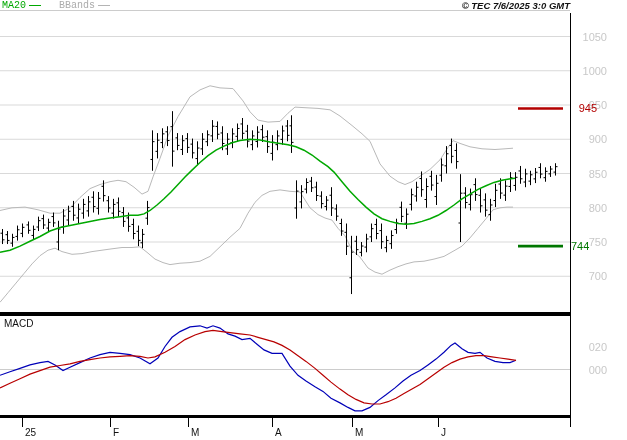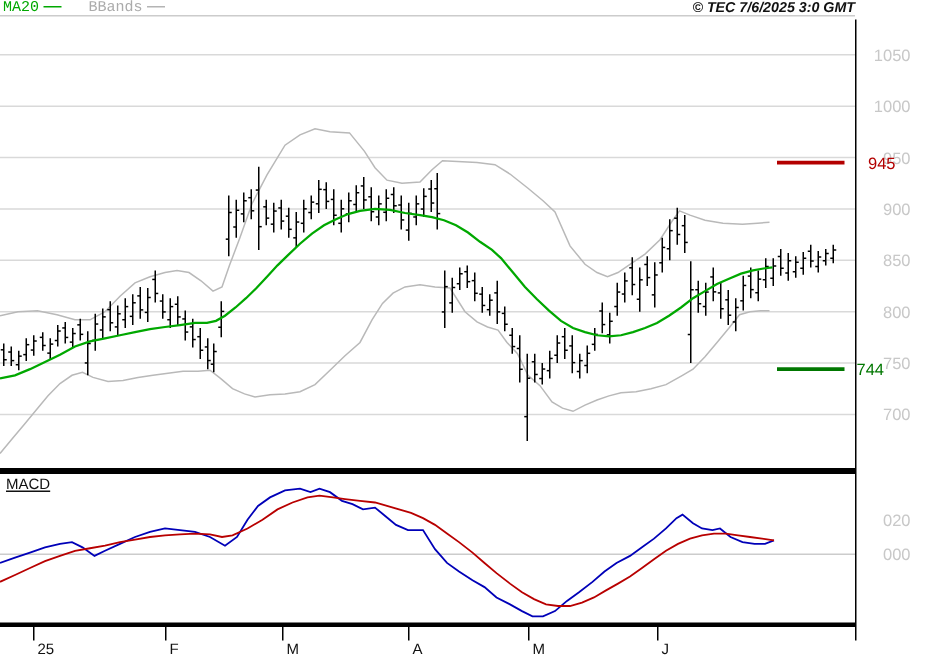--- a/index.html
+++ b/index.html
@@ -5,21 +5,21 @@
   html,body{margin:0;padding:0;background:#fff;}
   .stage{position:relative;width:627px;height:440px;background:#fff;overflow:hidden;
          font-family:"Liberation Sans","DejaVu Sans",sans-serif;}
   .legend{position:absolute;left:2px;top:0;height:11px;font-size:10px;line-height:11px;white-space:nowrap;font-family:Liberation Mono, monospace;}
   .lg-ma20{color:#00a800;}
   .lg-bb{color:#ababab;margin-left:12px;}
   .swatch{display:inline-block;width:12px;height:0;border-top:1px solid;vertical-align:middle;margin-left:3px;}
   .ma20-swatch{border-color:#00a800;}
   .bb-swatch{border-color:#b4b4b4;}
   .copyright{position:absolute;top:0;right:57px;font-size:9.5px;font-style:italic;font-weight:bold;color:#111;}
-  .macd-label{position:absolute;left:4px;top:318px;font-size:10px;color:#111;text-decoration:underline;}
+  .macd-label{position:absolute;left:4px;top:318px;font-size:10px;color:#111;}
   svg{position:absolute;left:0;top:0;}
 </style>
 </head>
 <body>
 
 <div class="stage">
   <svg id="chart" width="627" height="440">
       <line x1="0" y1="10.5" x2="570" y2="10.5" stroke="#cccccc"></line>
       <line x1="0" y1="36.49999999999997" x2="570" y2="36.49999999999997" stroke="#d9d9d9"></line>
       <text x="607" y="40.49999999999997" text-anchor="end" font-size="11" fill="#c8c8c8">1050</text>

